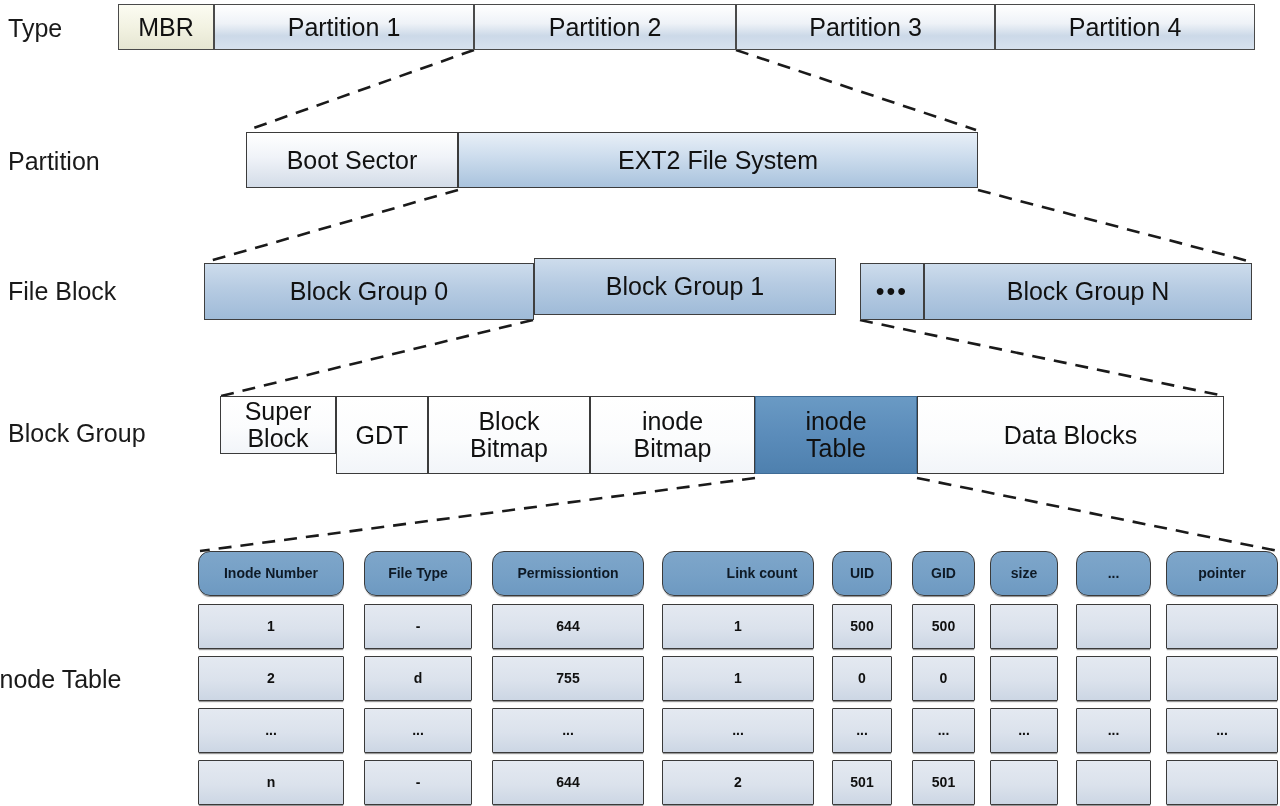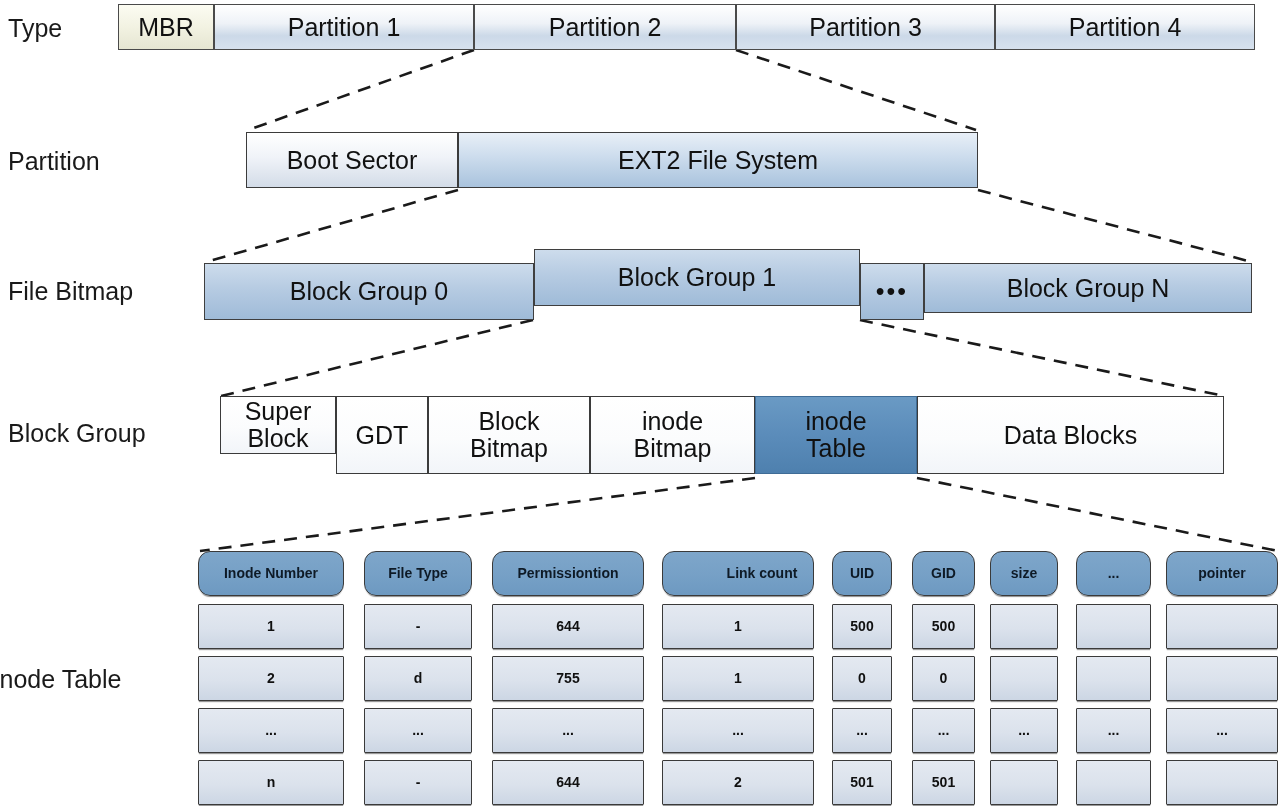--- a/index.html
+++ b/index.html
@@ -136,26 +136,26 @@
   <div class="blk disk-blk" style="left:214px; top:4px; width:260px; height:46px;">Partition 1</div>
   <div class="blk disk-blk" style="left:474px; top:4px; width:262px; height:46px;">Partition 2</div>
   <div class="blk disk-blk" style="left:736px; top:4px; width:259px; height:46px;">Partition 3</div>
   <div class="blk disk-blk" style="left:995px; top:4px; width:260px; height:46px;">Partition 4</div>
 
   <div class="row-label" style="left:8px; top:147px;">Partition</div>
 
   <div class="blk part-boot" style="left:246px; top:132px; width:212px; height:56px;">Boot Sector</div>
   <div class="blk part-ext2" style="left:458px; top:132px; width:520px; height:56px;">EXT2 File System</div>
 
-  <div class="row-label" style="left:8px; top:277px;">File Bitmap</div>
+  <div class="row-label" style="left:8px; top:277px;">File Block</div>
 
   <div class="blk fs-blk" style="left:204px; top:263px; width:330px; height:57px;">Block Group 0</div>
-  <div class="blk fs-blk" style="left:534px; top:249px; width:326px; height:57px;">Block Group 1</div>
+  <div class="blk fs-blk" style="left:534px; top:258px; width:302px; height:57px;">Block Group 1</div>
   <div class="blk fs-blk fs-dots" style="left:860px; top:263px; width:64px; height:57px;">•••</div>
-  <div class="blk fs-blk" style="left:924px; top:263px; width:328px; height:50px;">Block Group N</div>
+  <div class="blk fs-blk" style="left:924px; top:263px; width:328px; height:57px;">Block Group N</div>
 
   <div class="row-label" style="left:8px; top:419px;">Block Group</div>
 
   <div class="blk bg-blk" style="left:220px; top:396px; width:116px; height:58px;">
     <span>Super</span>
     <span>Block</span>
   </div>
   <div class="blk bg-blk" style="left:336px; top:396px; width:92px; height:78px;">
     <span>GDT</span>
   </div>

